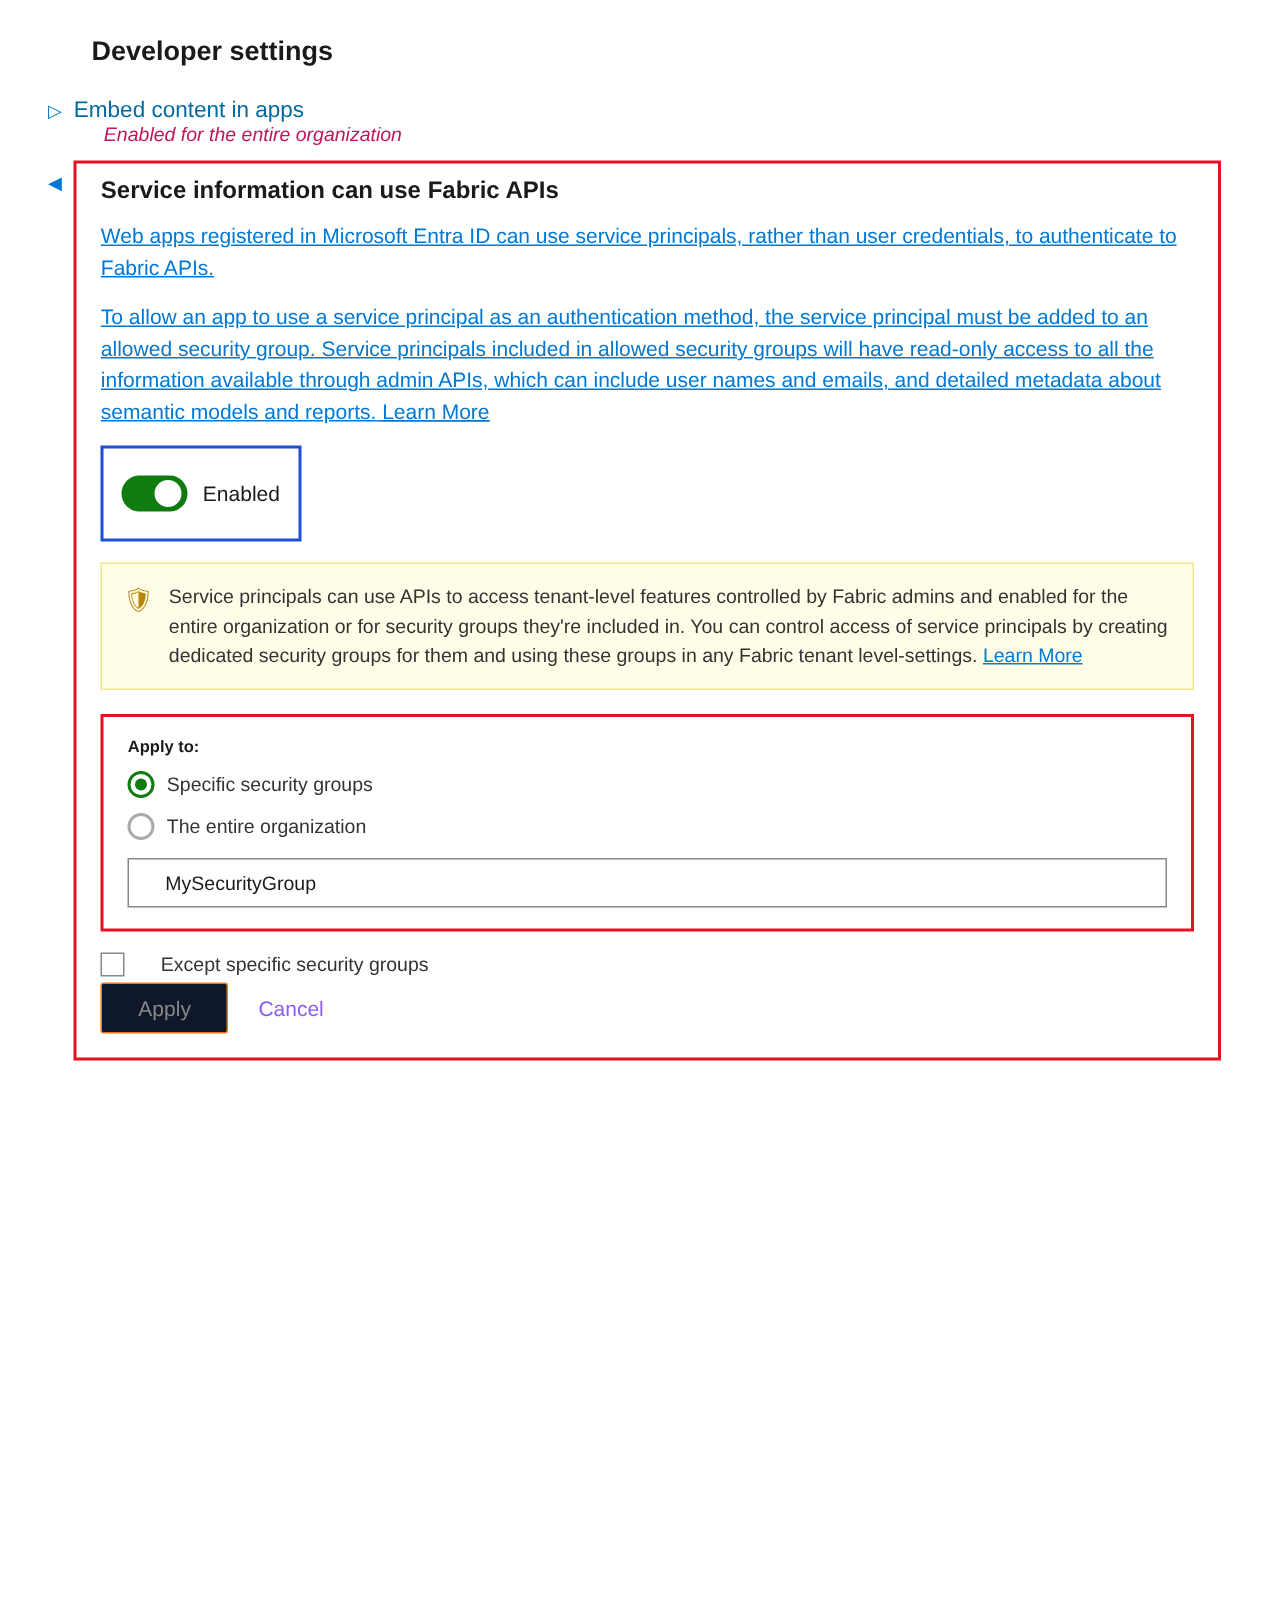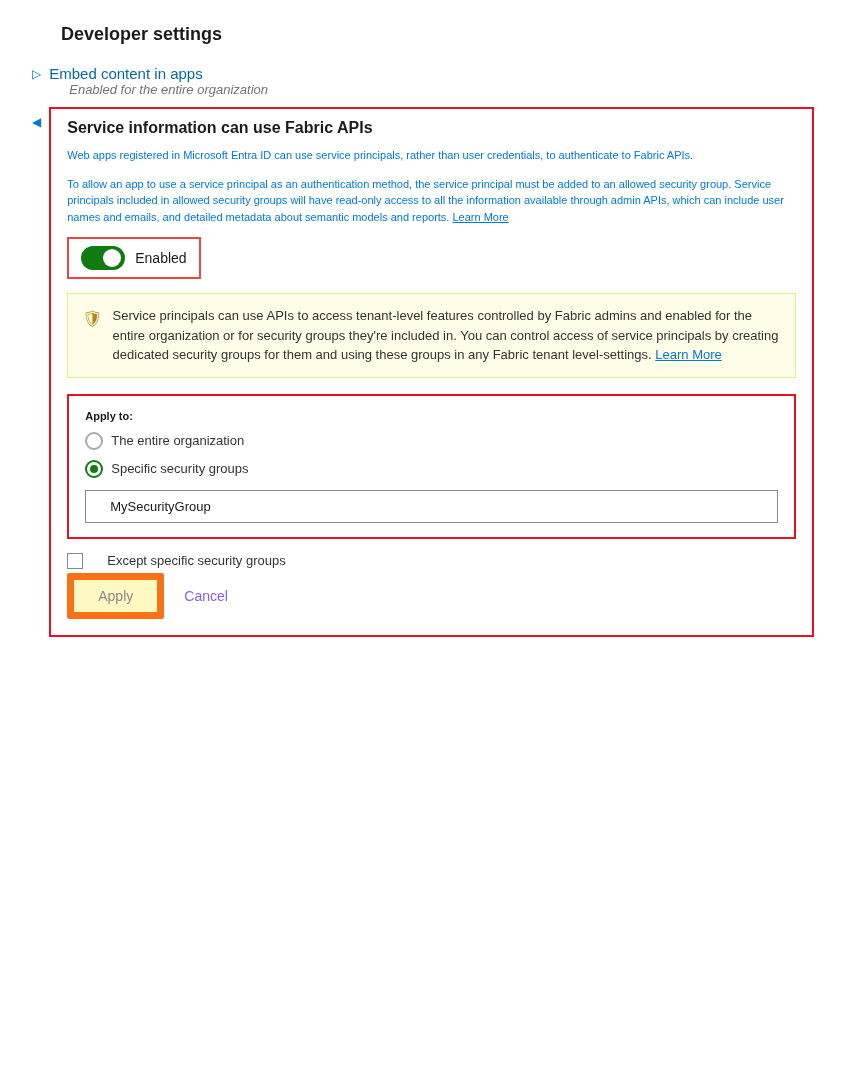--- a/index.html
+++ b/index.html
@@ -39,39 +39,40 @@
     }
 
     .section-title-collapsed {
       font-size: 15px;
       color: #0369a1;
       font-weight: 400;
     }
 
     .section-subtitle {
       font-size: 13px;
-      color: #737373;
+      color: #be185d;
       font-style: italic;
       margin-left: 20px;
       text-align: right;
     }
 
     .section-expanded-title {
       font-size: 16px;
       font-weight: 600;
       color: #1a1a1a;
       padding: 10px 16px 10px 16px;
       border-bottom: none;
     }
 
     .description-text {
-      font-size: 11px;
+      font-size: 14px;
       color: #0078d4;
       line-height: 1.5;
       margin-bottom: 12px;
+      text-decoration: underline;
     }
 
     .description-text a {
       color: #0078d4;
       text-decoration: underline;
       cursor: pointer;
     }
 
     .toggle-switch {
       position: relative;
@@ -219,22 +220,22 @@
     }
 
     .button-row {
       display: flex;
       align-items: center;
       gap: 16px;
       margin-top: 4px;
     }
 
     .btn-apply {
-      background: #fef9c3;
-      border: 7px solid #f97316;
+      background: #0f172a;
+      border: 1px solid #f97316;
       color: #888;
       padding: 8px 24px;
       font-size: 14px;
       cursor: default;
       border-radius: 2px;
     }
 
     .btn-cancel {
       background: transparent;
       border: none;
@@ -275,21 +276,21 @@
 
       <div class="main-content">
         <p class="description-text">Web apps registered in Microsoft Entra ID can use service principals, rather than user credentials, to authenticate to Fabric APIs.</p>
 
         <p class="description-text">
           <span>To allow an app to use a service principal as an authentication method, the service principal must be added to an allowed security group. Service principals included in allowed security groups will have read-only access to all the information available through admin APIs, which can include user names and emails, and detailed metadata about semantic models and reports.</span>
           <a>Learn More</a>
         </p>
 
         <div class="toggle-container">
-          <div style="border: 2px solid #ef4444; display: inline-flex; align-items:center; gap:10px; padding: 7px 12px;">
+          <div style="border: 2px solid #1d4ed8; display: inline-flex; align-items:center; gap:10px; padding: 18px 12px;">
             <div class="toggle-switch">
               <div class="toggle-track"></div>
               <div class="toggle-thumb"></div>
             </div>
             <span class="toggle-label">Enabled</span>
           </div>
         </div>
 
         <div class="warning-box">
           <div class="warning-box-inner">
@@ -300,32 +301,32 @@
             </div>
           </div>
         </div>
 
         <div class="apply-to-box">
           <div class="apply-to-label">Apply to:</div>
 
           <div class="radio-group">
 
             <div class="radio-item">
+              <div class="radio-custom selected">
+                <div class="radio-dot"></div>
+              </div>
+              <span class="radio-text">Specific security groups</span>
+            </div>
+
+            <div class="radio-item">
               <div class="radio-custom">
                 
               </div>
               <span class="radio-text">The entire organization</span>
             </div>
-
-            <div class="radio-item">
-              <div class="radio-custom selected">
-                <div class="radio-dot"></div>
-              </div>
-              <span class="radio-text">Specific security groups</span>
-            </div>
           </div>
 
           
           <input class="security-group-input" type="text" value="MySecurityGroup" style="">
         </div>
 
         <div class="except-row">
           <div class="checkbox-custom"></div>
           <span class="except-label">Except specific security groups</span>
         </div>

